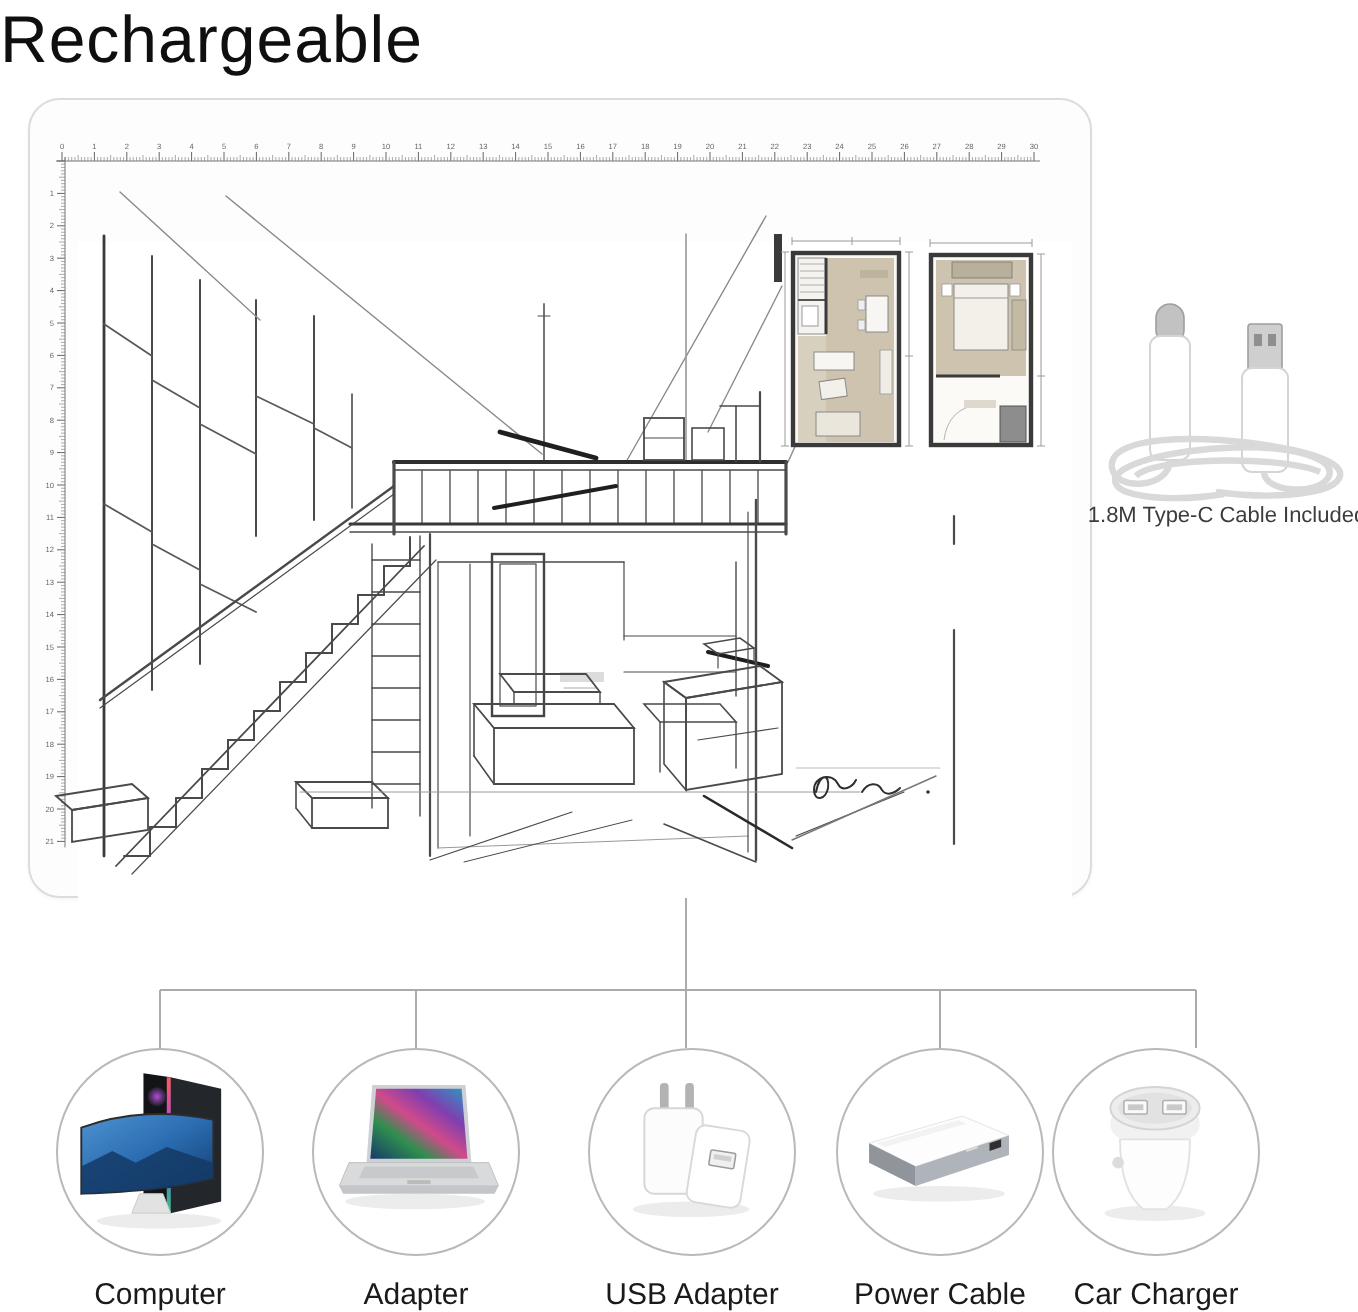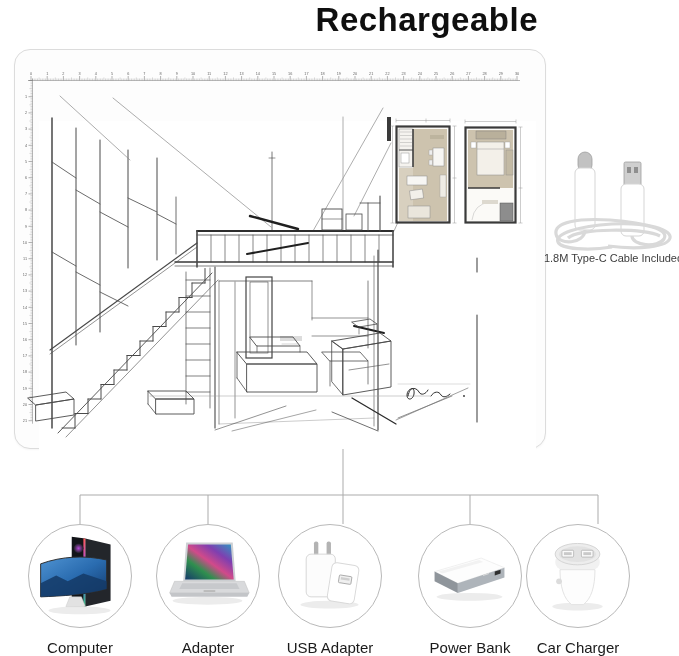--- a/index.html
+++ b/index.html
@@ -1,32 +1,32 @@
 <!DOCTYPE html>
 <html><head>
 <meta charset="utf-8">
 <style>
   html,body{margin:0;padding:0;background:#ffffff;}
   body{width:679px;height:656px;position:relative;overflow:hidden;
        font-family:"Liberation Sans",sans-serif;color:#1a1a1a;}
-  .page-title{position:absolute;left:0;top:0;width:538px;text-align:right;
-       font-size:33px;line-height:40px;font-weight:700;color:#0f0f0f;letter-spacing:.5px;}
+  .page-title{position:absolute;left:0;top:0;width:538px;text-align:left;
+       font-size:33px;line-height:40px;font-weight:400;color:#0f0f0f;letter-spacing:.5px;}
   .pad{position:absolute;left:14px;top:49px;width:532px;height:400px;
        box-sizing:border-box;background:#fdfdfd;border:1.5px solid #dcdcdc;
        border-radius:16px;box-shadow:0 1px 2px rgba(0,0,0,.04);}
   .paper{position:absolute;left:24px;top:71px;width:497px;height:360px;background:#ffffff;}
   svg.artwork{position:absolute;left:0;top:0;width:679px;height:656px;pointer-events:none;}
   .cable-caption{position:absolute;left:540px;top:252px;width:147px;text-align:center;
        font-size:11px;color:#3c3c3c;}
   .source{position:absolute;top:524px;width:104px;text-align:center;}
   .circ{box-sizing:border-box;width:104px;height:104px;border:1.5px solid #b9b9b9;
        border-radius:50%;background:#fff;overflow:hidden;}
   .circ svg{display:block;}
   .source .lbl{margin-top:11px;font-size:15px;color:#1a1a1a;text-align:center;}
-  .s1{left:28px}.s2{left:156px}.s3{left:278px}.s4{left:418px}.s5{left:526px}
+  .s1{left:28px}.s2{left:156px}.s3{left:294px}.s4{left:418px}.s5{left:526px}
 </style>
 </head>
 <body>
 
 <div class="page-title">Rechargeable</div>
 
 <div class="pad">
   <div class="paper"></div>
 </div>
 
@@ -938,21 +938,21 @@
     <svg width="101" height="101" viewBox="0 0 104 104">
       <ellipse cx="52" cy="74" rx="34" ry="4" fill="#ececec"></ellipse>
       <polygon points="16,48 64,34 88,44 40,60" fill="#fdfdfd" stroke="#e3e3e3" stroke-width="0.5"></polygon>
       <polygon points="20,48 62,36 66,38 24,50" fill="#f2f2f2"></polygon>
       <polygon points="16,48 40,60 40,70 16,58" fill="#8f959b"></polygon>
       <polygon points="40,60 88,44 88,54 40,70" fill="#aeb4ba"></polygon>
       <polygon points="78,48 84,46 84,50 78,52" fill="#2f2f2f"></polygon>
       <line x1="66" y1="52" x2="72" y2="50" stroke="#dddddd" stroke-width="1"></line>
     </svg>
   </div>
-  <div class="lbl">Power Bank</div>
+  <div class="lbl">Power Cable</div>
 </div>
 
 <div class="source s5">
   <div class="circ">
     <svg width="101" height="101" viewBox="0 0 104 104">
       <ellipse cx="52" cy="84" rx="26" ry="4" fill="#ececec"></ellipse>
       <rect x="29" y="30" width="46" height="16" rx="8" fill="#f1f1f1"></rect>
       <ellipse cx="52" cy="30" rx="23" ry="11" fill="#ededed" stroke="#d4d4d4" stroke-width="1"></ellipse>
       <ellipse cx="52" cy="30" rx="19" ry="8" fill="#e2e2e2"></ellipse>
       <rect x="36" y="26" width="12" height="7" rx="1" fill="#fafafa" stroke="#b0b0b0" stroke-width="0.8"></rect>

